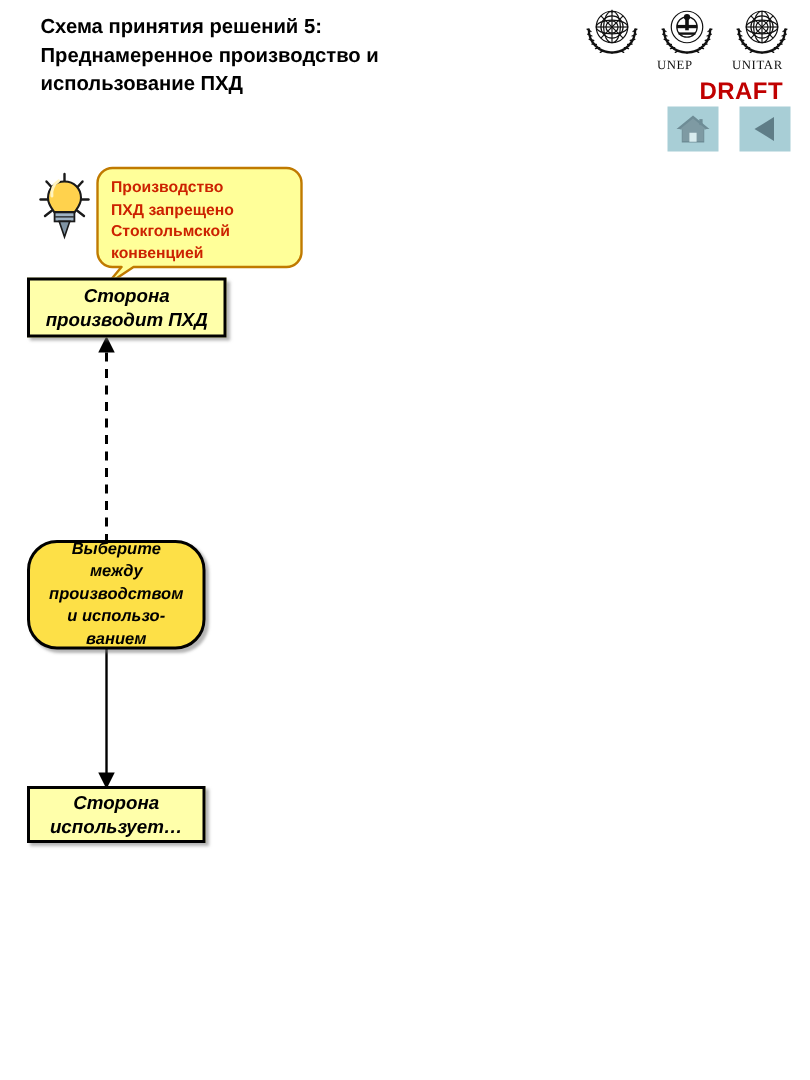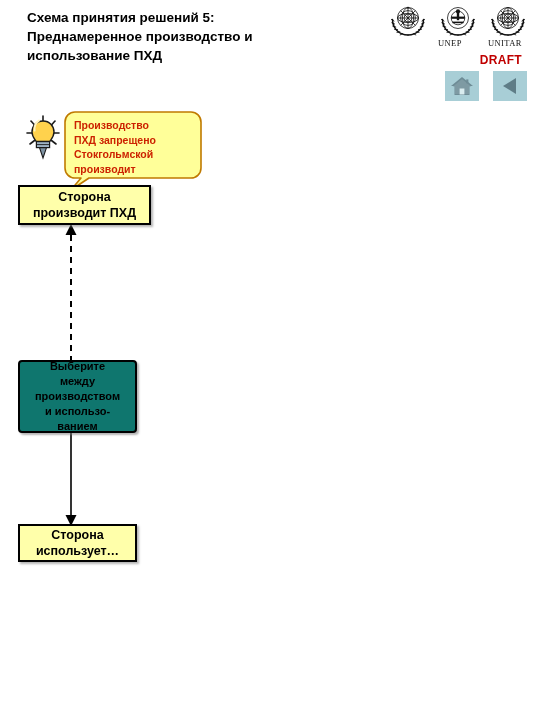--- a/index.html
+++ b/index.html
@@ -51,21 +51,21 @@
     color: #111111;
     margin-top: 0px;
     line-height: 10px;
   }
   .un-emblem { display: block; }
 
   #draft-label {
     position: absolute;
     right: 18px;
     top: 53px;
-    font-size: 12px;
+    font-size: 16px;
     font-weight: bold;
     color: #c00000;
     letter-spacing: 0.3px;
   }
 
   
   #nav-buttons {
     position: absolute;
     right: 13px;
     top: 71px;
@@ -96,38 +96,38 @@
   }
   .node-process {
     background: #ffffaa;
     border: 2px solid #000000;
     font-size: 12.5px;
     font-weight: bold;
     line-height: 16px;
     box-shadow: 2px 2px 2px rgba(120,120,120,0.55);
   }
   .node-decision {
-    background: #0f766e;
+    background: #fde047;
     border: 2px solid #000000;
-    border-radius: 4px;
+    border-radius: 20px;
     font-size: 11px;
     font-weight: bold;
     line-height: 15px;
     box-shadow: 2px 2px 2px rgba(120,120,120,0.55);
   }
   #node-produces {
     left: 18px;  top: 185px;  width: 133px; height: 40px;
   }
   #node-choose {
     left: 18px;  top: 360px;  width: 119px; height: 73px;
   }
   #node-uses {
     left: 18px;  top: 524px;  width: 119px; height: 38px;
   }
-  .node-text { white-space: pre-line; padding: 0 2px; }
+  .node-text { white-space: pre-line; padding: 0 2px; font-style: italic; }
 
   
   .connector { position: absolute; }
   #connector-dashed {
     left: 70px; top: 224px; width: 2px; height: 138px;
   }
   #connector-solid {
     left: 70px; top: 431px; width: 2px; height: 95px;
   }
 
@@ -282,21 +282,21 @@
   <path d="M19.5 35.6 L23 46 L26.5 35.6 Z" fill="#7f93a3" stroke="#1a1a1a" stroke-width="1.1"></path>
 </svg>
 
 <svg id="callout-bubble" viewBox="0 0 140 82">
   <path d="M12 2 H128 A10 10 0 0 1 138 12 V58 A10 10 0 0 1 128 68 H26 L8 80 L18 68 H12 A10 10 0 0 1 2 58 V12 A10 10 0 0 1 12 2 Z" fill="#ffff99" stroke="#c07a00" stroke-width="1.6" stroke-linejoin="round"></path>
 </svg>
 
 <div id="callout-text">Производство
 ПХД запрещено
 Стокгольмской
-производит</div>
+конвенцией</div>
 
 <svg class="connector" id="connector-dashed" viewBox="0 0 2 138" preserveAspectRatio="none" style="overflow:visible">
   <line x1="1" y1="138" x2="1" y2="10" stroke="#000" stroke-width="2" stroke-dasharray="6 5"></line>
   <path d="M1 0 L-4.5 11 L6.5 11 Z" fill="#000"></path>
 </svg>
 
 <svg class="connector" id="connector-solid" viewBox="0 0 2 95" preserveAspectRatio="none" style="overflow:visible">
   <line x1="1" y1="0" x2="1" y2="85" stroke="#000" stroke-width="1.6"></line>
   <path d="M1 95 L-4.5 84 L6.5 84 Z" fill="#000"></path>
 </svg>

